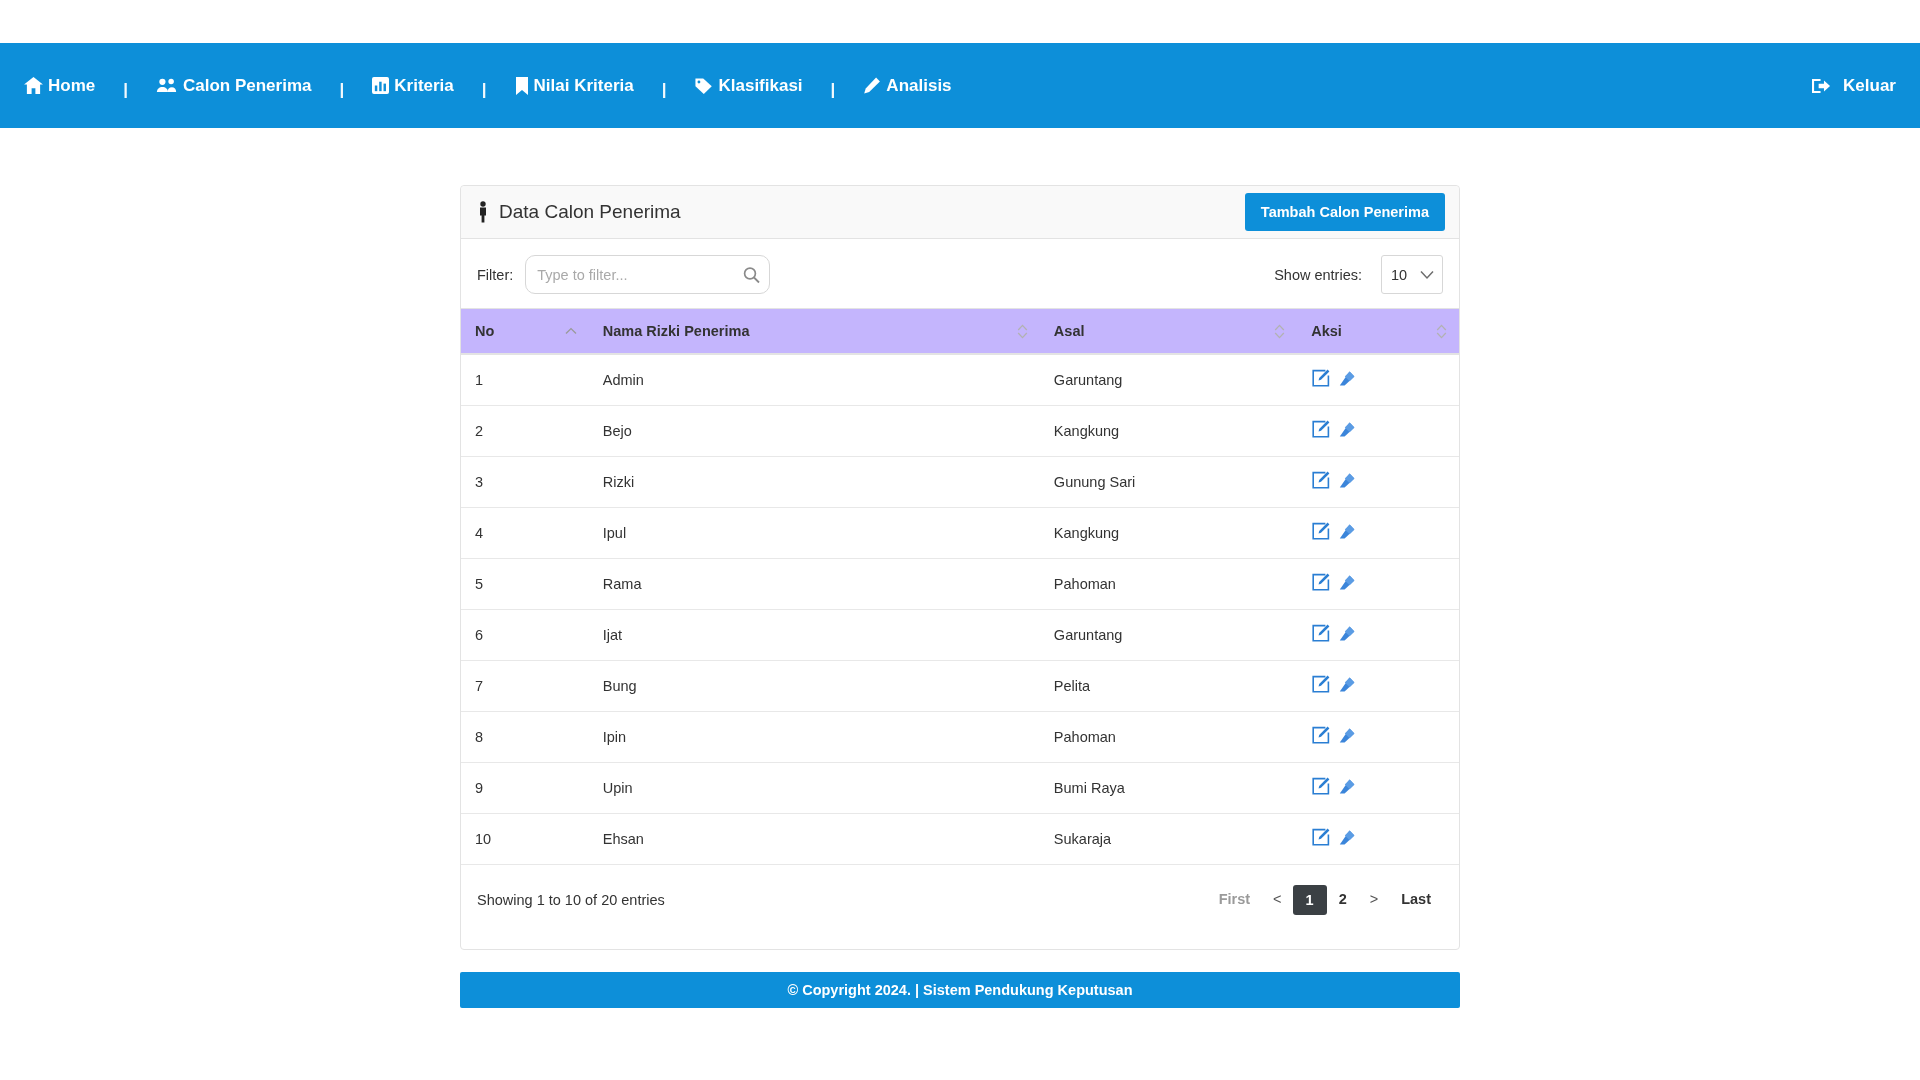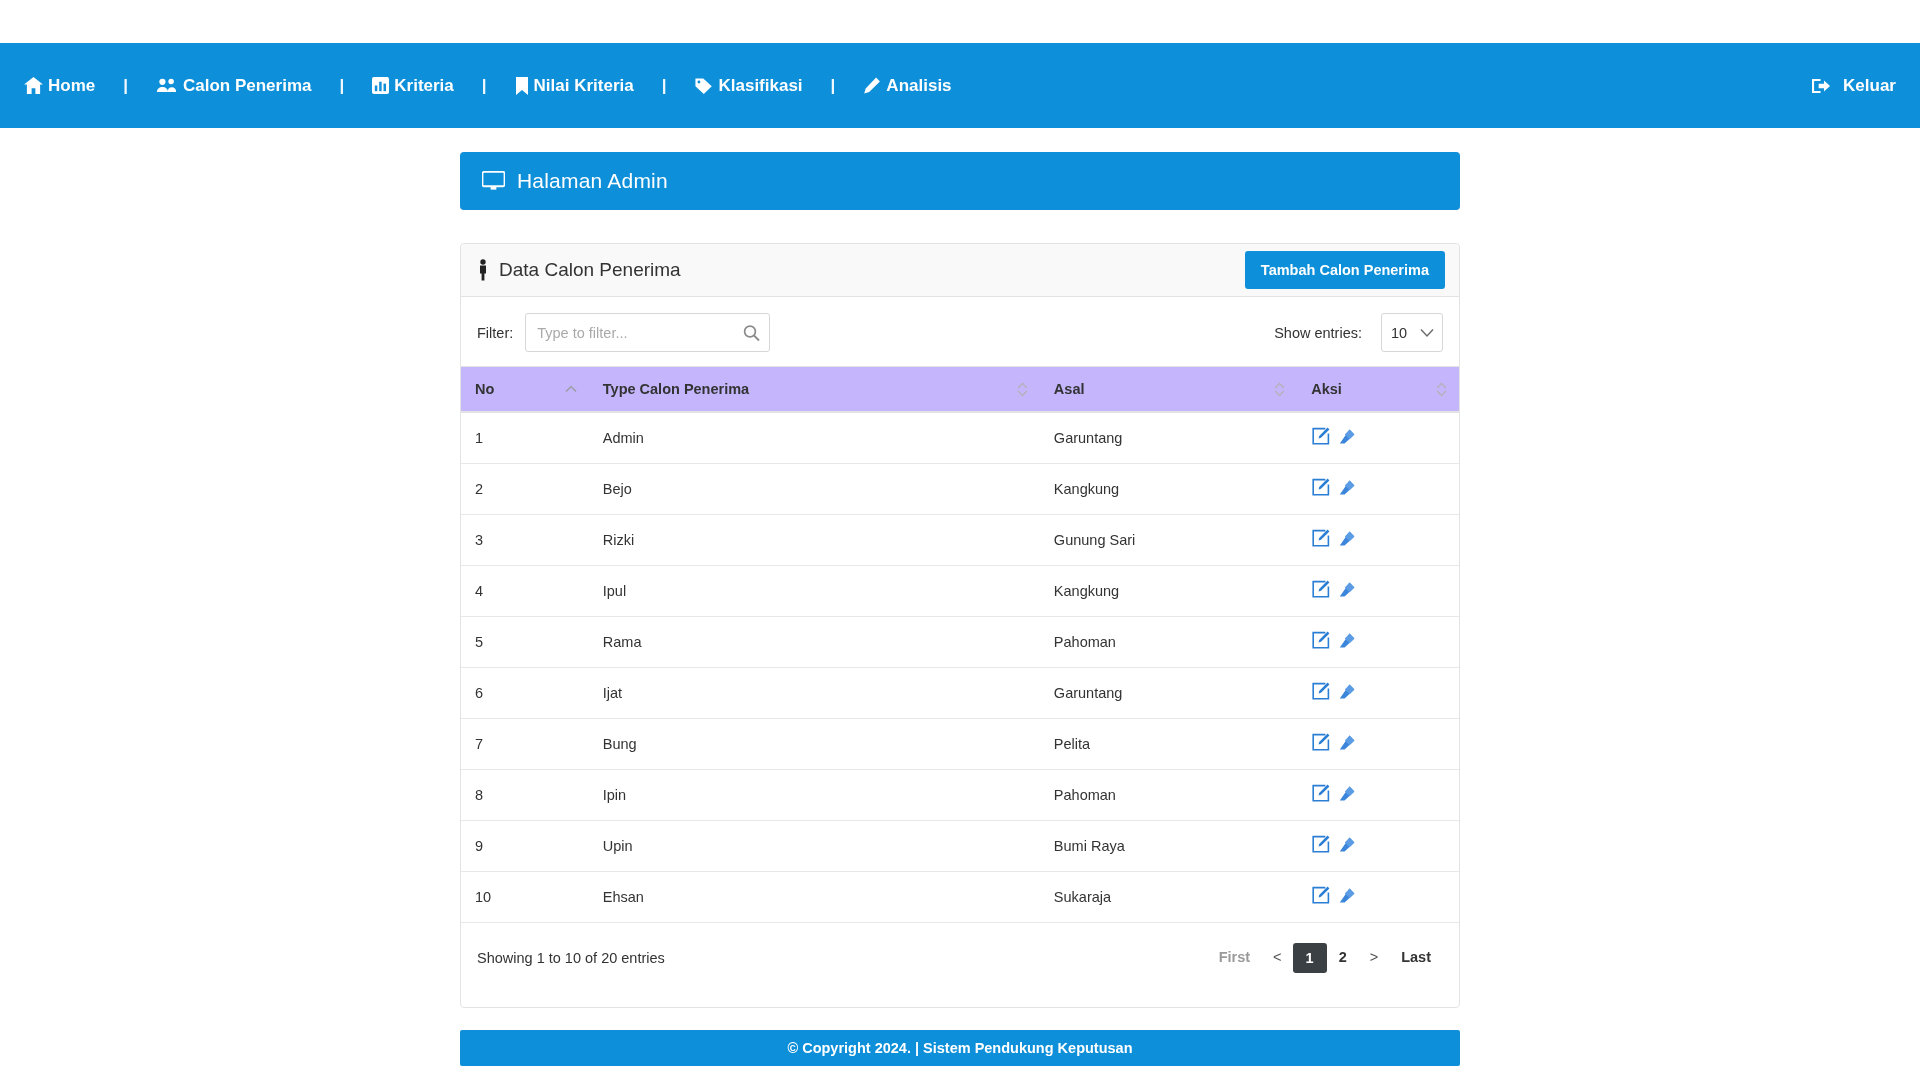--- a/index.html
+++ b/index.html
@@ -16,21 +16,21 @@
 
   
   .navbar {
     height: 85px;
     background: #0d8fd9;
     display: flex;
     align-items: center;
     padding: 0 22px 0 22px;
     color: #ffffff;
   }
-  .nav-left { display: flex; align-items: center; flex: 1 1 auto; }
+  .nav-left { display: flex; align-items: flex-end; flex: 1 1 auto; }
   .nav-right { display: flex; align-items: center; }
   .nav-item {
     display: flex; align-items: center;
     gap: 2px;
     color: #ffffff;
     font-size: 17px;
     font-weight: bold;
     text-decoration: none;
     white-space: nowrap;
     cursor: pointer;
@@ -120,21 +120,21 @@
     text-align: right;
   }
   .filter-input-wrap {
     position: relative;
     width: 245px;
   }
   .filter-input {
     width: 100%;
     height: 39px;
     border: 1px solid #d7d7d7;
-    border-radius: 3px;
+    border-radius: 10px;
     padding: 0 34px 0 11px;
     font-size: 14.5px;
     font-family: "Liberation Sans", sans-serif;
     color: #701a75;
     background: #fff;
     outline: none;
   }
   .filter-input::placeholder { color: #a9a9a9; }
   .search-ico {
     position: absolute;
@@ -334,29 +334,20 @@
           <path fill="#fff" d="M12.6 3.2 19 9l-6.4 5.8v-3.4H7V6.6h5.6z"></path>
         </svg>
       </span>
       <span>Keluar</span>
     </a>
   </div>
 </div>
 
 <div class="container">
 
-  <div class="admin-panel">
-    <span class="mon-ico">
-      <svg width="23" height="20" viewBox="0 0 24 20">
-        <rect x="0.5" y="0.5" width="23" height="15" rx="1.6" fill="none" stroke="#fff" stroke-width="1.9"></rect>
-        <rect x="9" y="16" width="6" height="3" fill="#fff"></rect>
-      </svg>
-    </span>
-    <span>Halaman Admin</span>
-  </div>
 
   <div class="card">
 
     <div class="card-head">
       <div class="card-title">
         <span class="person-ico">
           <svg width="12" height="22" viewBox="0 0 12 22">
             <circle cx="6" cy="3" r="2.7" fill="#222"></circle>
             <path fill="#222" d="M3 6.5h6v8H7.4v7H4.6v-7H3z"></path>
           </svg>
@@ -401,21 +392,21 @@
               <span>No</span>
               <span class="sort-ico">
                 <svg width="12" height="8" viewBox="0 0 12 8">
                     <path d="M1 6.4 6 1.6 11 6.4" fill="none" stroke="#9a9a9a" stroke-width="1.4"></path>
                   </svg>
               </span>
             </div>
           </th>
           <th class="col-nama">
             <div class="th-inner">
-              <span>Type Calon Penerima</span>
+              <span>Nama Rizki Penerima</span>
               <span class="sort-ico">
                 <svg width="11" height="15" viewBox="0 0 11 15">
                   <path d="M1.2 6 5.5 1.4 9.8 6" fill="none" stroke="#b2b2b2" stroke-width="1.3"></path>
                   <path d="M1.2 9 5.5 13.6 9.8 9" fill="none" stroke="#b2b2b2" stroke-width="1.3"></path>
                 </svg>
               </span>
             </div>
           </th>
           <th class="col-asal">
             <div class="th-inner">

